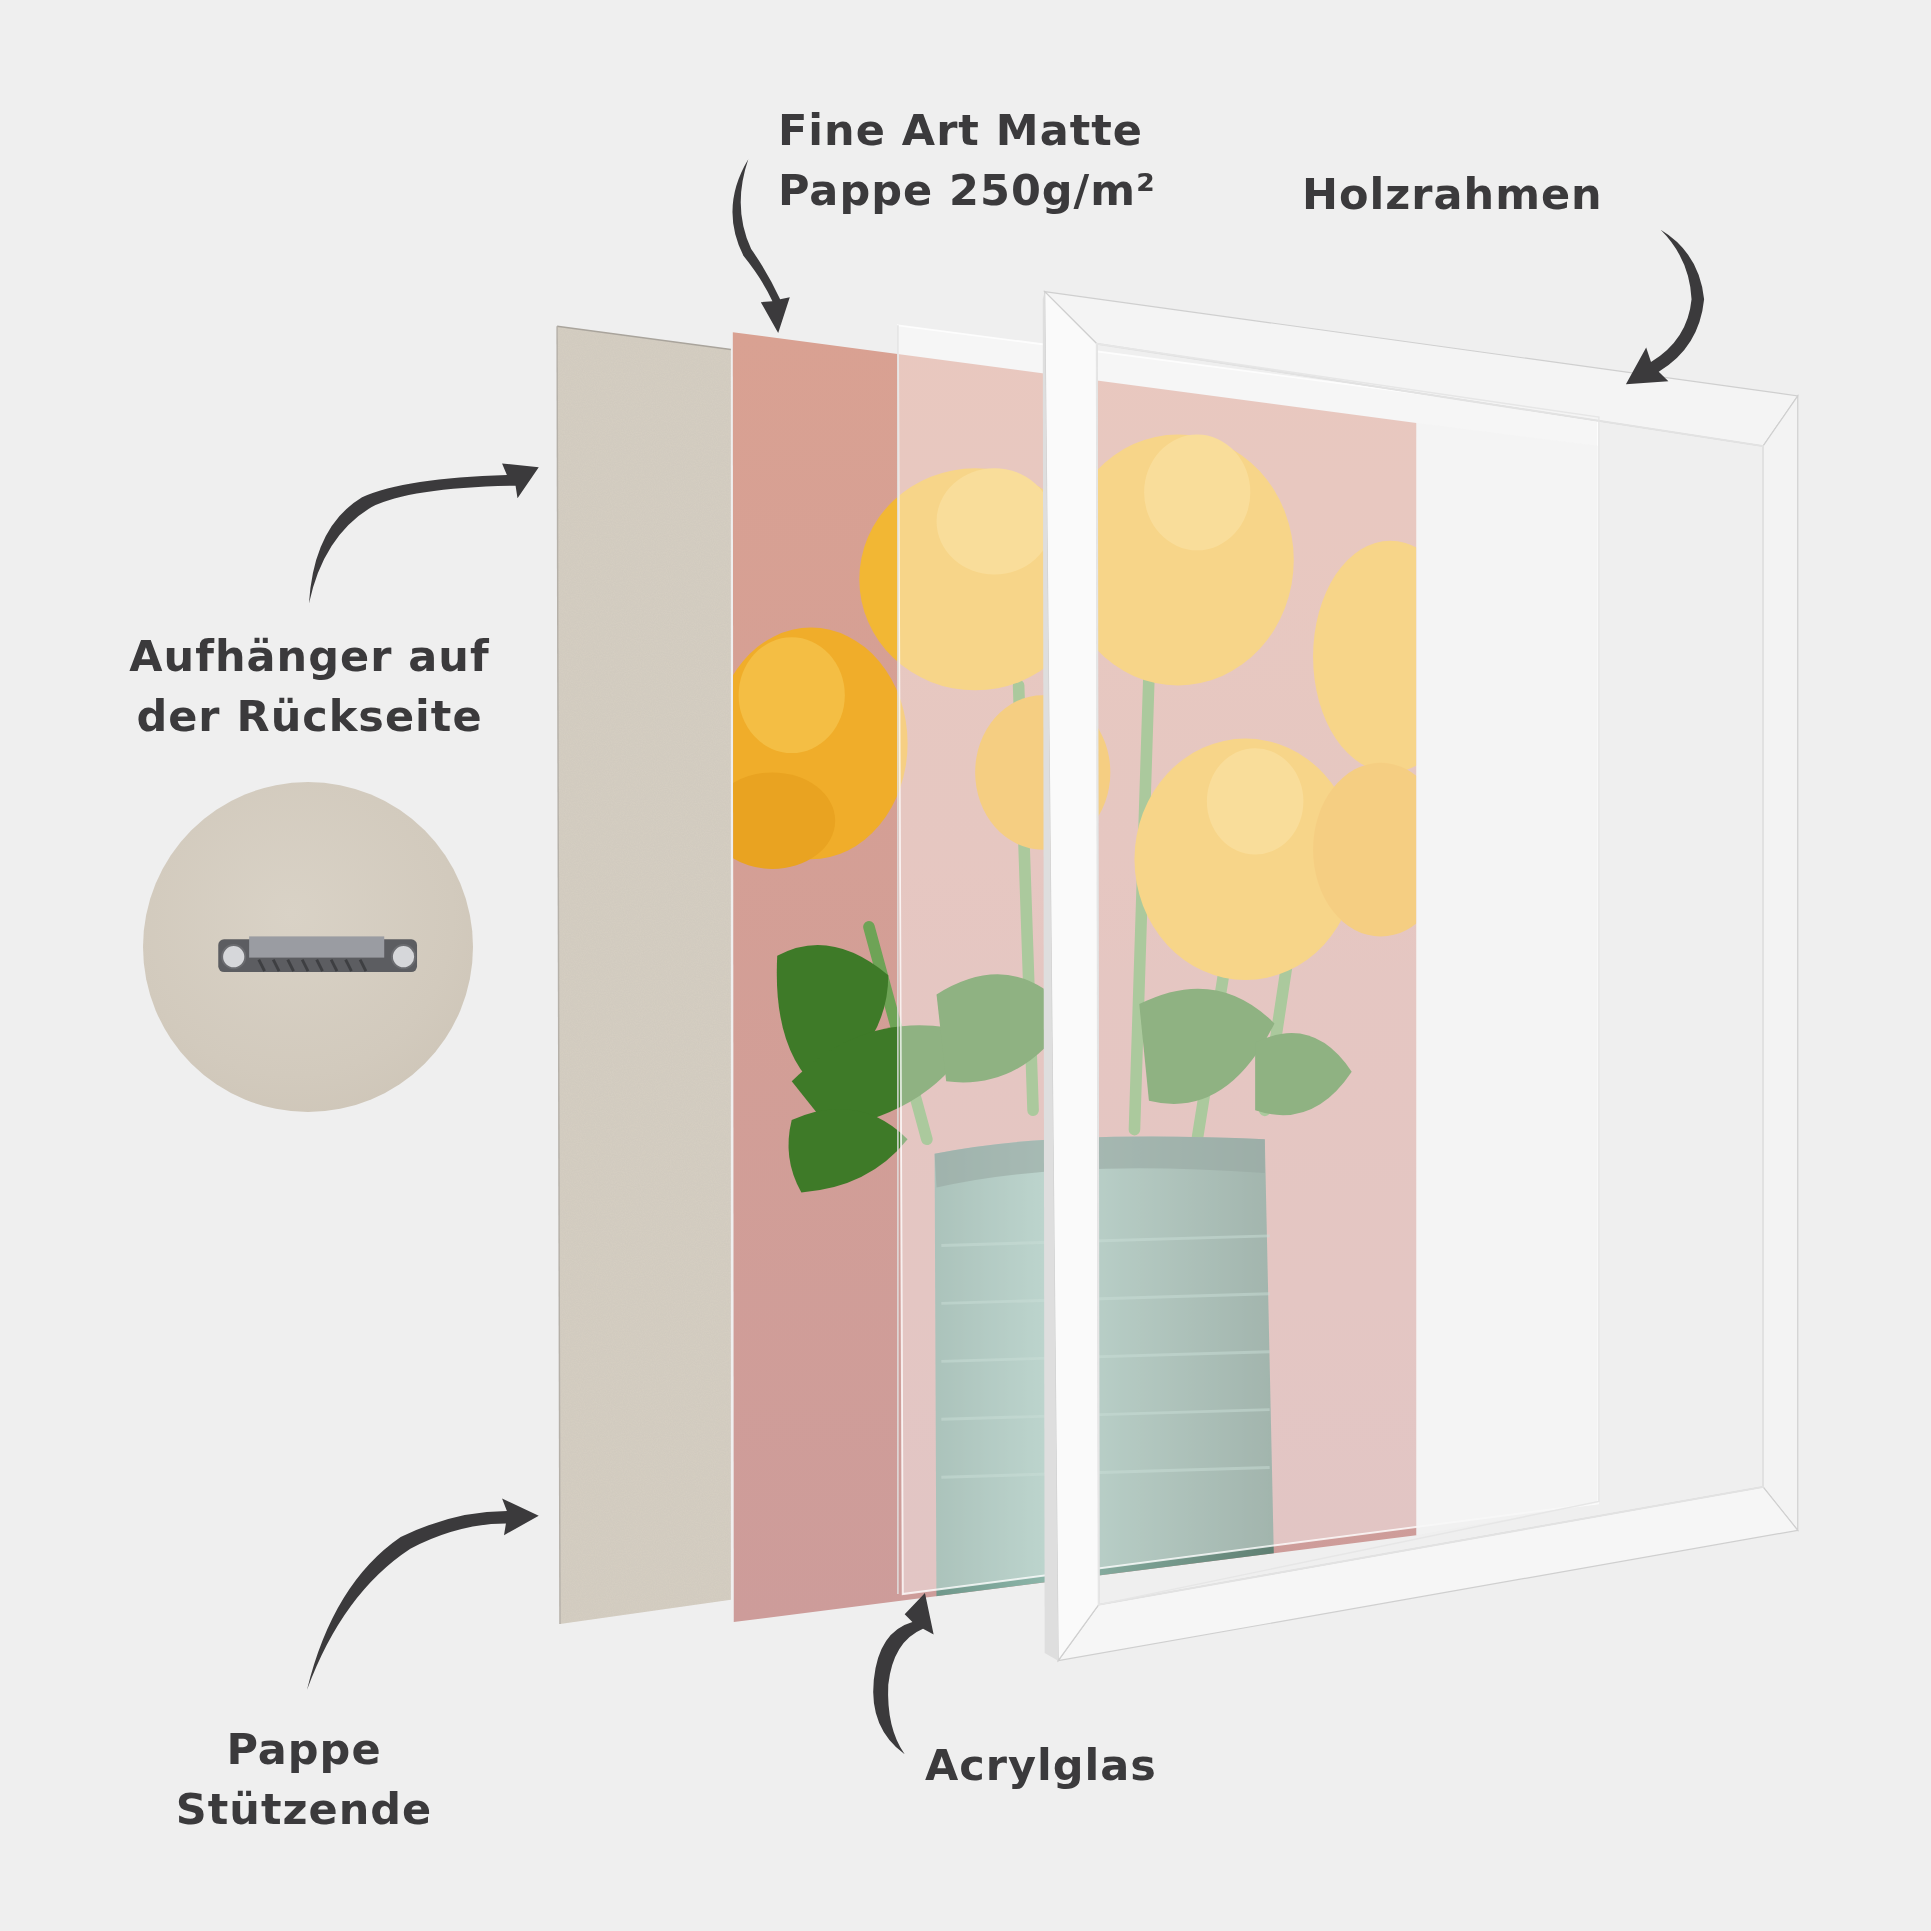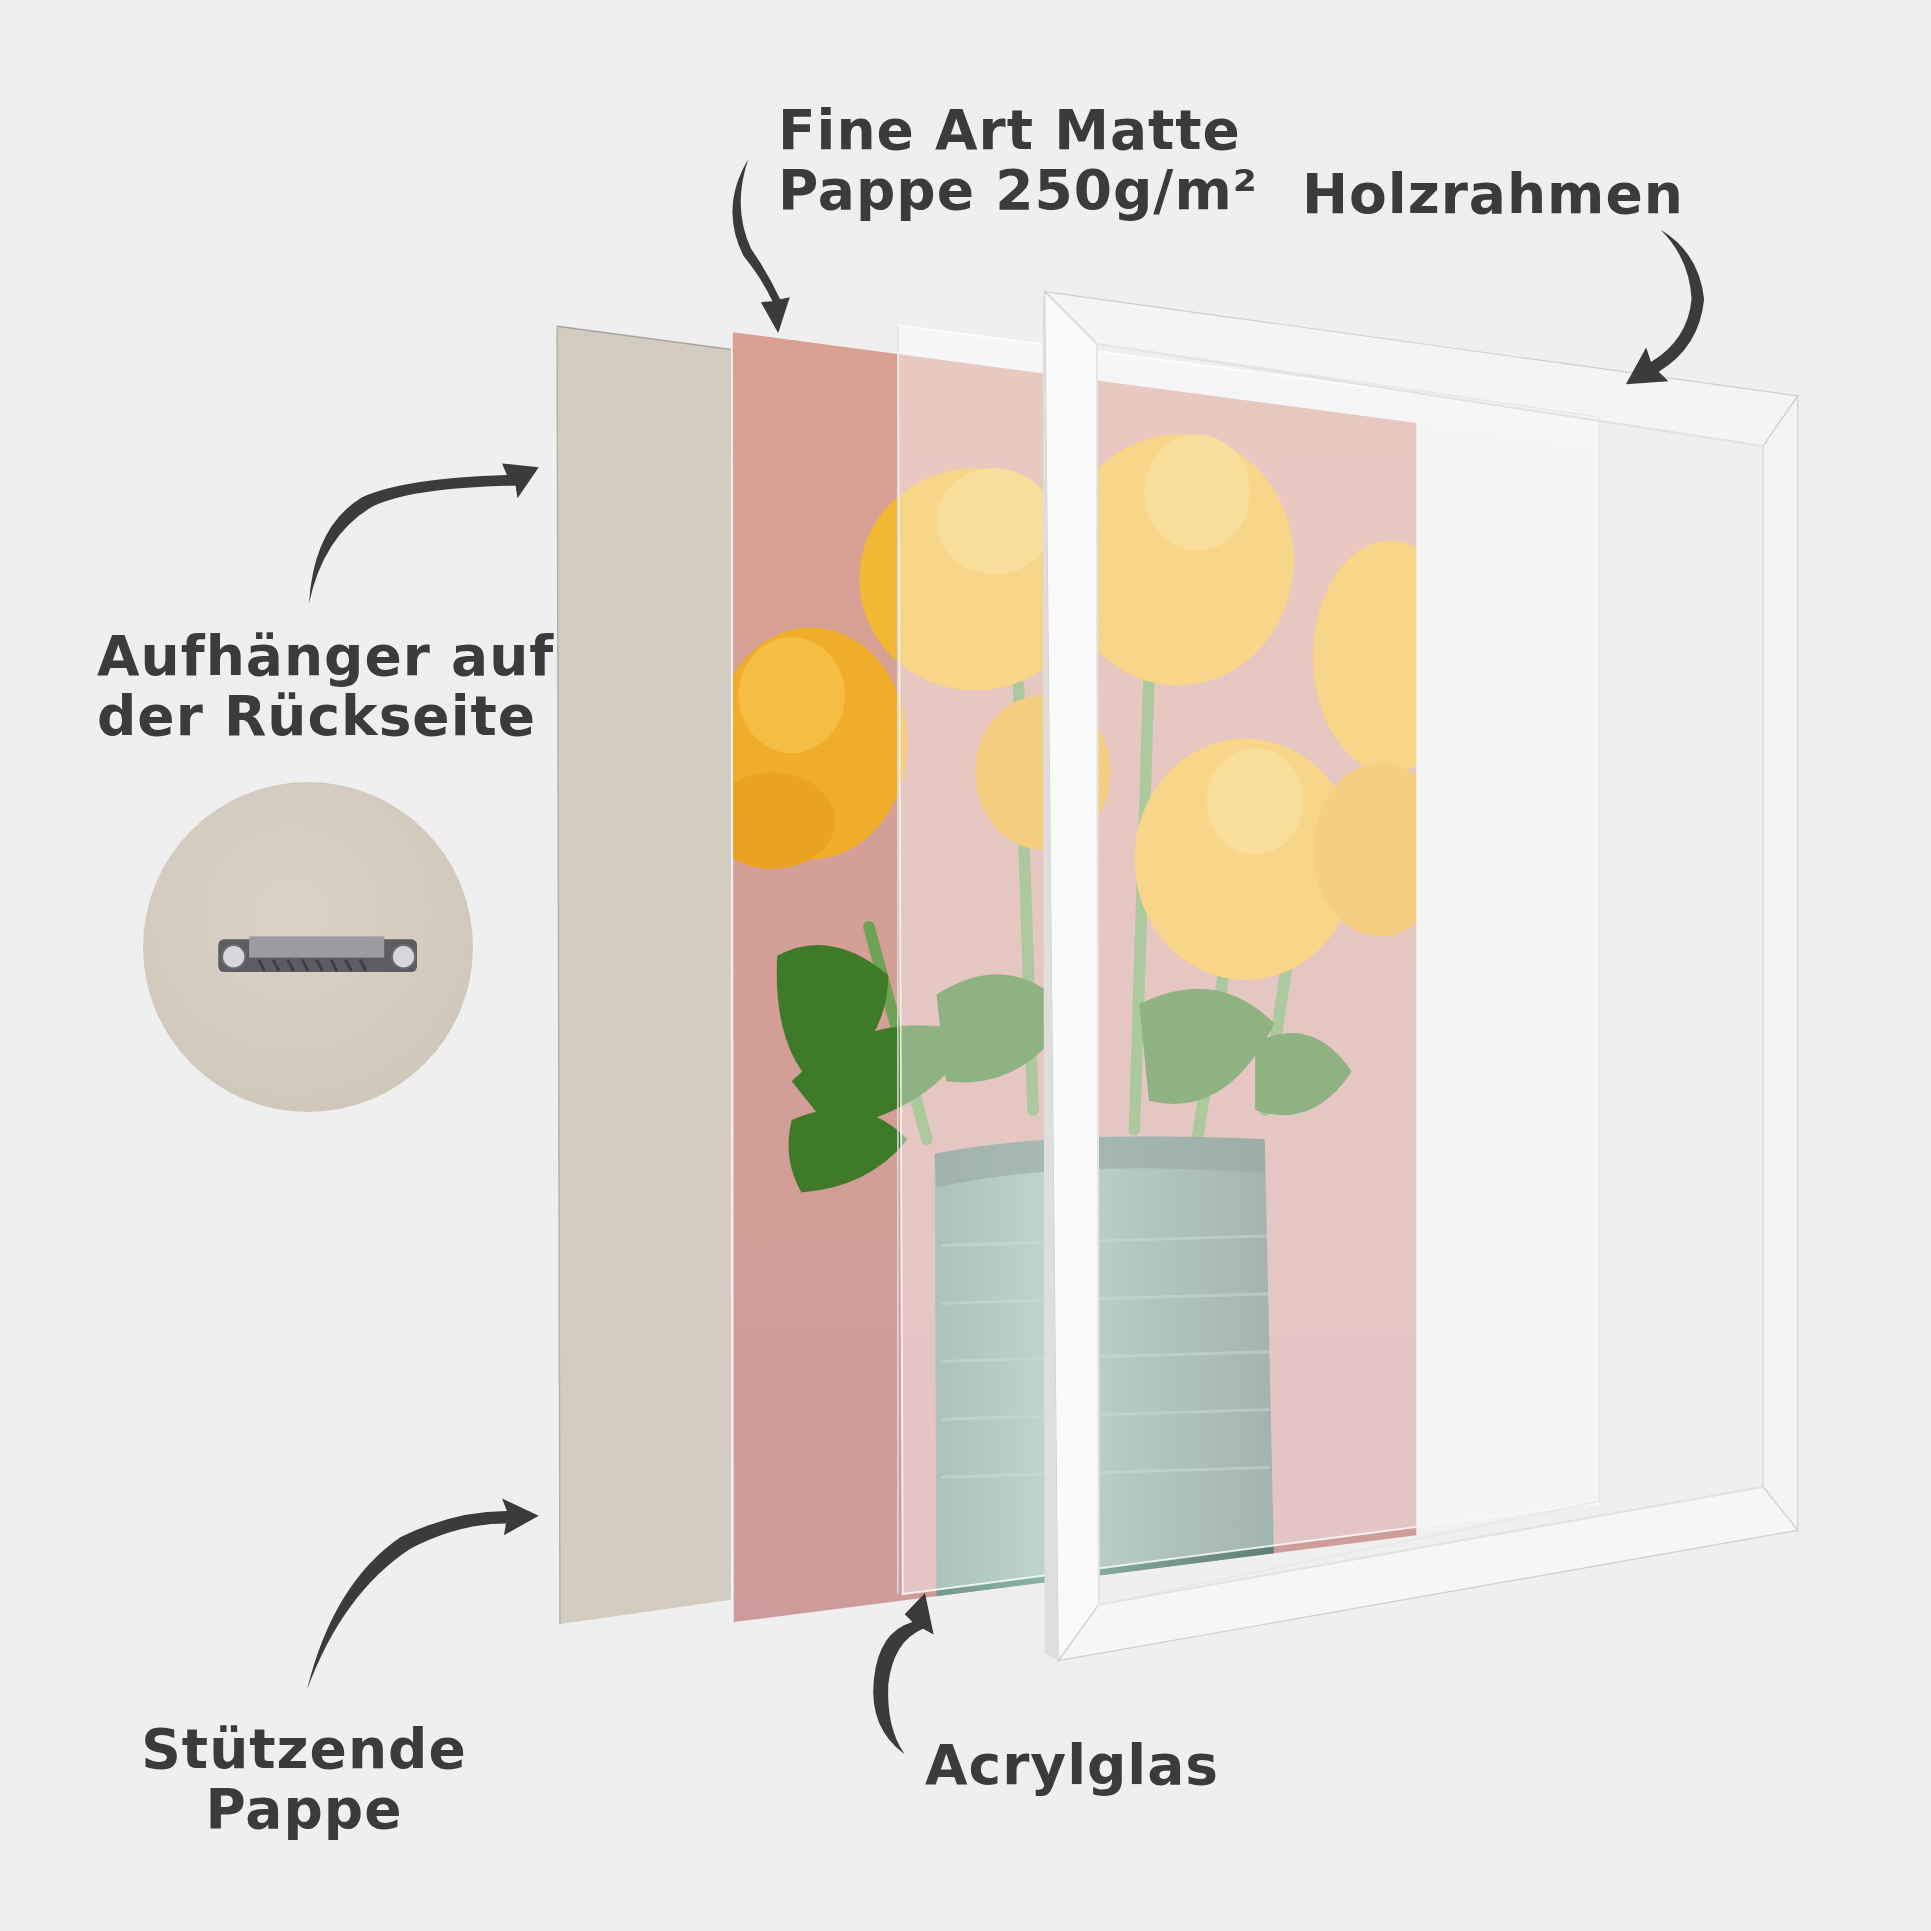--- a/index.html
+++ b/index.html
@@ -7,21 +7,21 @@
     width: 1931px; height: 1931px; overflow: hidden;
     background: #efefef;
     font-family: "DejaVu Sans", "Liberation Sans", sans-serif;
     position: relative;
   }
   .stage { position: absolute; left: 0; top: 0; width: 1931px; height: 1931px; }
   .label {
     position: absolute;
     color: #3b3a3c;
     font-weight: bold;
-    font-size: 55px;
+    font-size: 43px;
     line-height: 60px;
     letter-spacing: 1px;
     white-space: nowrap;
   }
   .label.center { text-align: center; }
   .label span { display: block; }
   #lbl-paper   { left: 778px;  top: 100px; }
   #lbl-frame   { left: 1302px; top: 164px; }
   #lbl-hanger  { left: 97px;  top: 626px; width: 425px; }
   #lbl-board   { left: 135px;  top: 1719px; width: 338px; }
@@ -179,20 +179,20 @@
     <span>Pappe 250g/m²</span>
   </div>
   <div class="label center" id="lbl-hanger">
     <span>Aufhänger auf</span>
     <span>der Rückseite</span>
   </div>
   <div class="label" id="lbl-frame">
     <span>Holzrahmen</span>
   </div>
   <div class="label center" id="lbl-board">
+    <span>Pappe</span>
     <span>Stützende</span>
-    <span>Pappe</span>
   </div>
   <div class="label" id="lbl-acrylic">
     <span>Acrylglas</span>
   </div>
 </div>
 
 
 </body></html>

